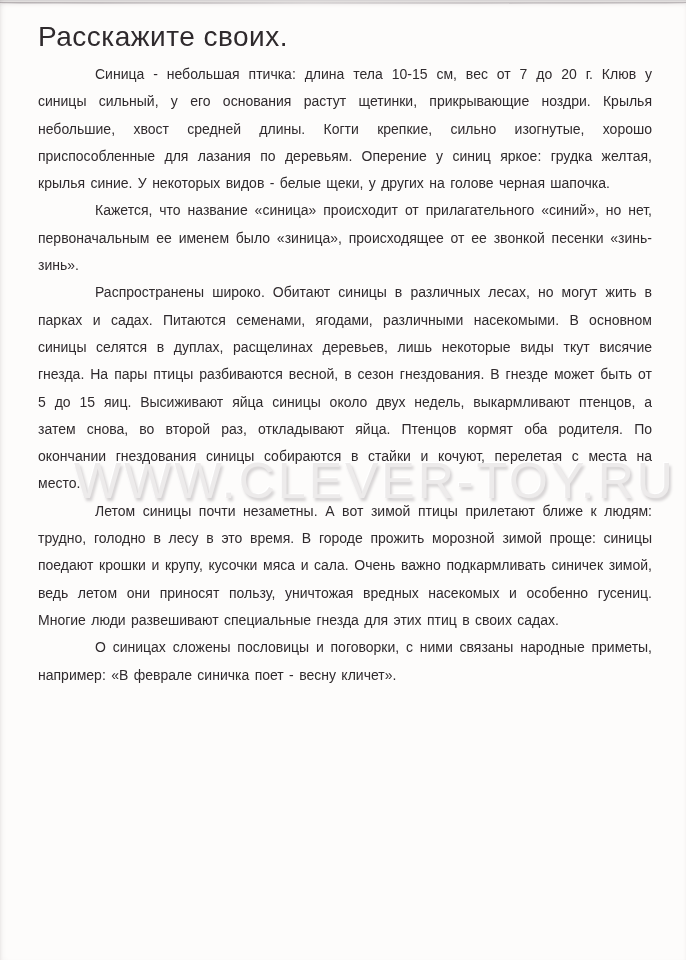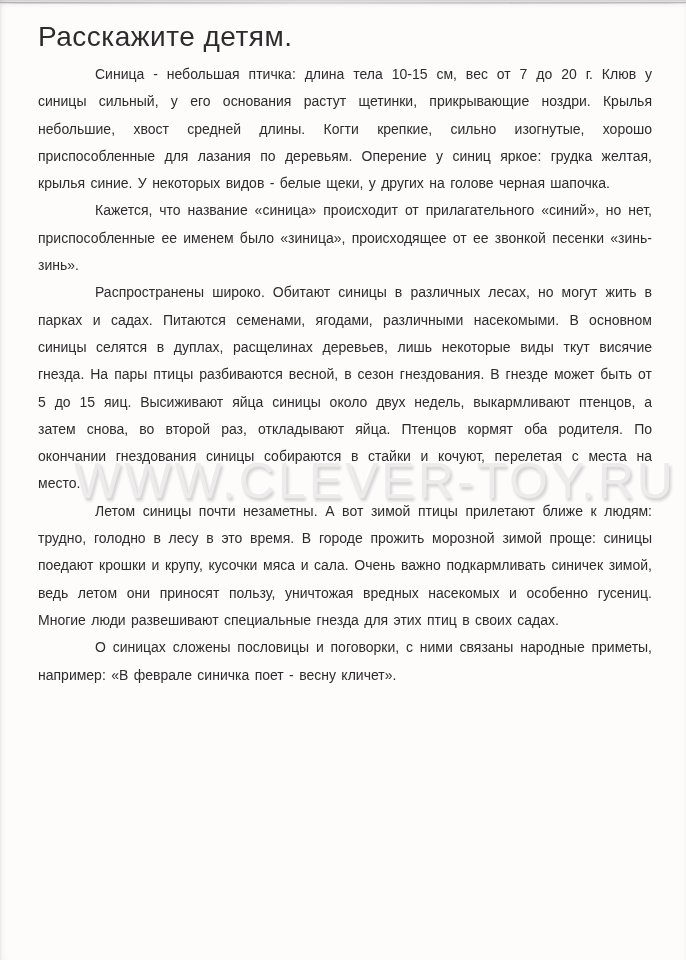--- a/index.html
+++ b/index.html
@@ -68,25 +68,25 @@
 </style>
 </head>
 <body>
 
 <div class="page">
   <div class="scan-edge-top"></div>
 
   <div class="watermark">www.clever-toy.ru</div>
 
   <div class="content">
-    <h1 class="title">Расскажите детям.</h1>
+    <h1 class="title">Расскажите своих.</h1>
 
     <p class="body-paragraph">Синица - небольшая птичка: длина тела 10-15 см, вес от 7 до 20 г. Клюв у синицы сильный, у его основания растут щетинки, прикрывающие ноздри. Крылья небольшие, хвост средней длины. Когти крепкие, сильно изогнутые, хорошо приспособленные для лазания по деревьям. Оперение у синиц яркое: грудка желтая, крылья синие. У некоторых видов - белые щеки, у других на голове черная шапочка.</p>
 
-    <p class="body-paragraph">Кажется, что название «синица» происходит от прилагательного «синий», но нет, приспособленные ее именем было «зиница», происходящее от ее звонкой песенки «зинь-зинь».</p>
+    <p class="body-paragraph">Кажется, что название «синица» происходит от прилагательного «синий», но нет, первоначальным ее именем было «зиница», происходящее от ее звонкой песенки «зинь-зинь».</p>
 
     <p class="body-paragraph">Распространены широко. Обитают синицы в различных лесах, но могут жить в парках и садах. Питаются семенами, ягодами, различными насекомыми. В основном синицы селятся в дуплах, расщелинах деревьев, лишь некоторые виды ткут висячие гнезда. На пары птицы разбиваются весной, в сезон гнездования. В гнезде может быть от 5 до 15 яиц. Высиживают яйца синицы около двух недель, выкармливают птенцов, а затем снова, во второй раз, откладывают яйца. Птенцов кормят оба родителя. По окончании гнездования синицы собираются в стайки и кочуют, перелетая с места на место.</p>
 
     <p class="body-paragraph">Летом синицы почти незаметны. А вот зимой птицы прилетают ближе к людям: трудно, голодно в лесу в это время. В городе прожить морозной зимой проще: синицы поедают крошки и крупу, кусочки мяса и сала. Очень важно подкармливать синичек зимой, ведь летом они приносят пользу, уничтожая вредных насекомых и особенно гусениц. Многие люди развешивают специальные гнезда для этих птиц в своих садах.</p>
 
     <p class="body-paragraph">О синицах сложены пословицы и поговорки, с ними связаны народные приметы, например: «В феврале синичка поет - весну кличет».</p>
   </div>
 </div>
 
 </body></html>

